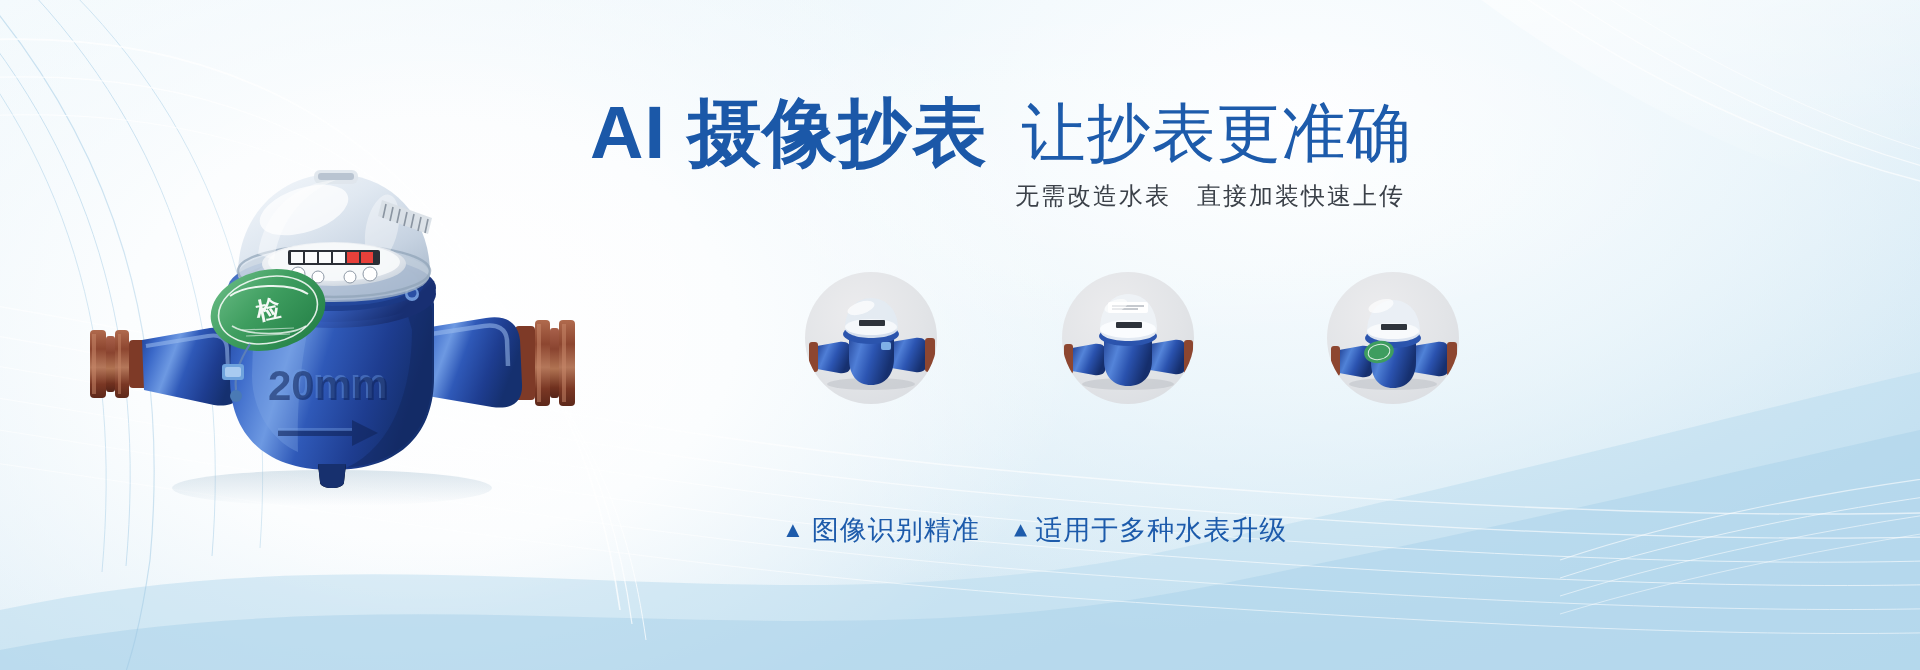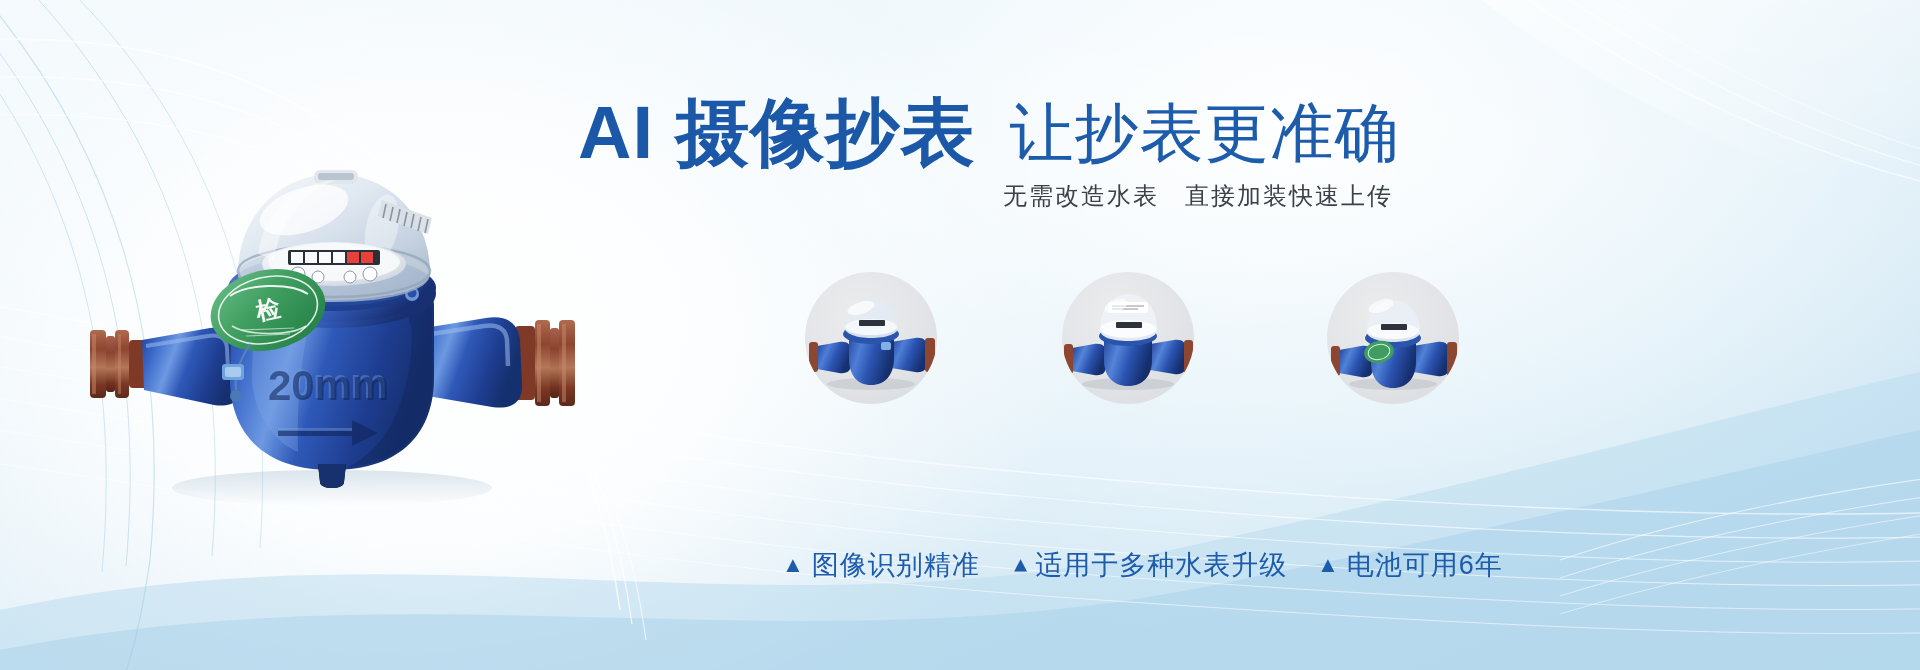--- a/index.html
+++ b/index.html
@@ -14,21 +14,21 @@
       radial-gradient(ellipse 900px 620px at 430px 330px, #ffffff 0%, #fbfdfe 34%, rgba(233,244,250,0) 72%),
       radial-gradient(ellipse 1100px 700px at 1300px 120px, #fdfeff 0%, rgba(243,250,253,0.7) 40%, rgba(230,243,250,0) 75%),
       linear-gradient(160deg,#f4fafd 0%,#eaf4fa 28%,#dfeef7 55%,#cfe6f3 78%,#c3dff0 100%);
   }
 
   
   .deco{position:absolute;inset:0;pointer-events:none;}
   .deco svg{position:absolute;top:0;left:0;width:1920px;height:670px;}
 
   
-  .textblock{position:absolute;left:578px;top:96px;width:1300px;}
+  .textblock{position:absolute;left:590px;top:96px;width:1300px;}
   .headline{
     white-space:nowrap;
     line-height:1;
     color:#1d5bab;
   }
   .headline .h-main{
     font-size:74px;font-weight:bold;letter-spacing:1px;
     color:#1b58a8;
     text-shadow:0 1px 0 rgba(255,255,255,.35);
   }
@@ -47,21 +47,21 @@
   .thumbs{position:absolute;left:762px;top:272px;width:1130px;height:200px;}
   .thumb{position:absolute;top:0;width:132px;height:132px;}
   .thumb .circle{
     position:absolute;left:0;top:0;width:132px;height:132px;border-radius:50%;
     background:radial-gradient(circle at 40% 32%, #ececee 0%, #e2e4e7 55%, #d7dadf 100%);
     overflow:hidden;
   }
   .t1{left:43px;} .t2{left:300px;} .t3{left:565px;}
 
   
-  .captions{position:absolute;left:762px;top:512px;width:1140px;height:44px;margin-top:35px;}
+  .captions{position:absolute;left:762px;top:512px;width:1140px;height:44px;}
   .caption{
     position:absolute;top:0;white-space:nowrap;
     font-size:27px;color:#1d5bab;letter-spacing:1px;
   }
   .caption .tri{font-size:22px;margin-right:7px;position:relative;top:-2px;}
   .c1{left:20px;} .c2{left:252px;font-family:Liberation Mono, monospace;} .c3{left:555px;}
 
   
   .product{position:absolute;left:82px;top:78px;width:500px;height:430px;}
 </style>
@@ -437,18 +437,15 @@
     </div>
   </div>
 
   <div class="captions">
     <div class="caption c1">
       <span class="tri">▲</span><span>图像识别精准</span>
     </div>
     <div class="caption c2">
       <span class="tri">▲</span><span>适用于多种水表升级</span>
     </div>
-    <div class="caption c3">
-      <span class="tri">▲</span><span>电池可用6年</span>
-    </div>
   </div>
 
 </div>
 
 </body></html>

